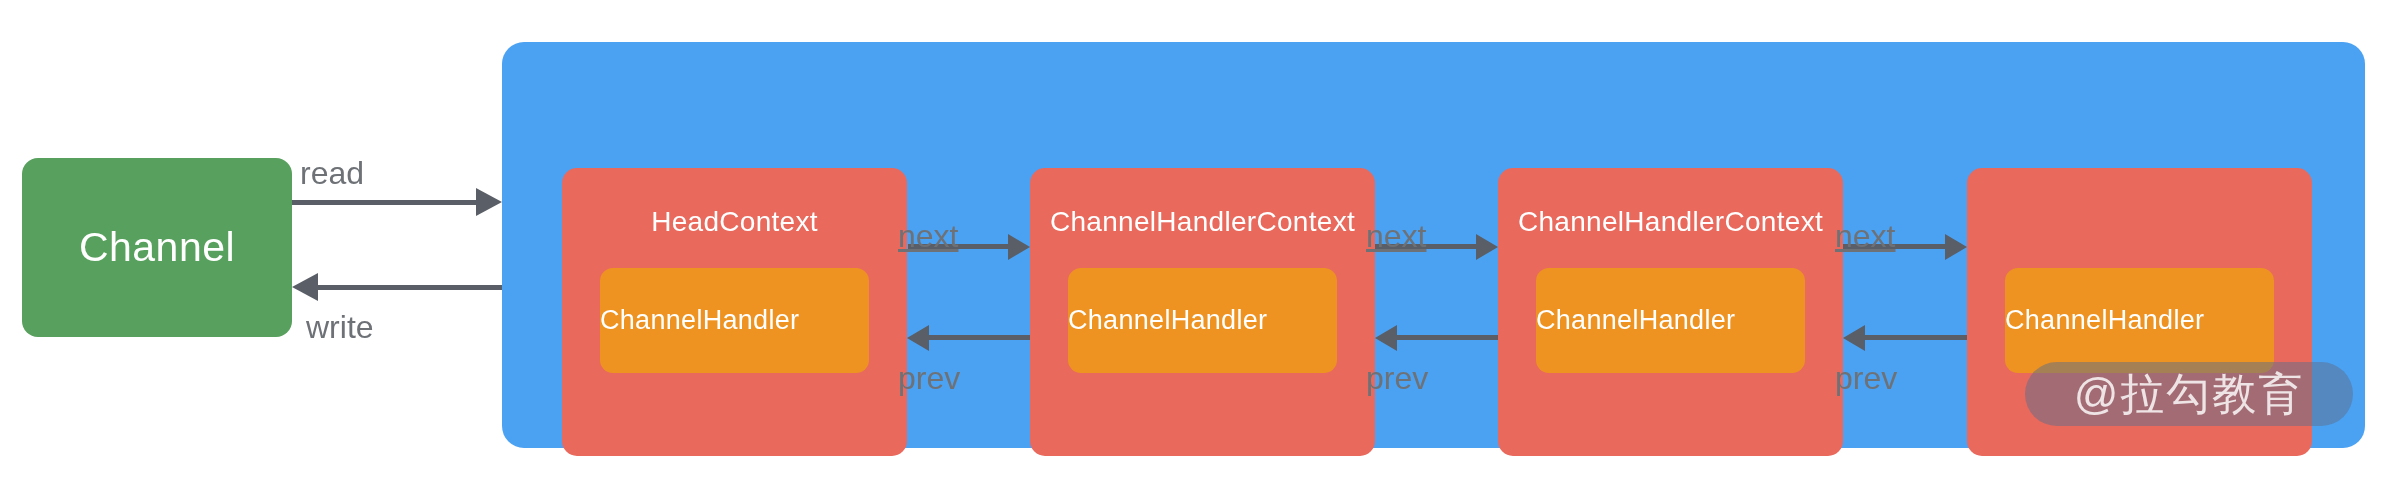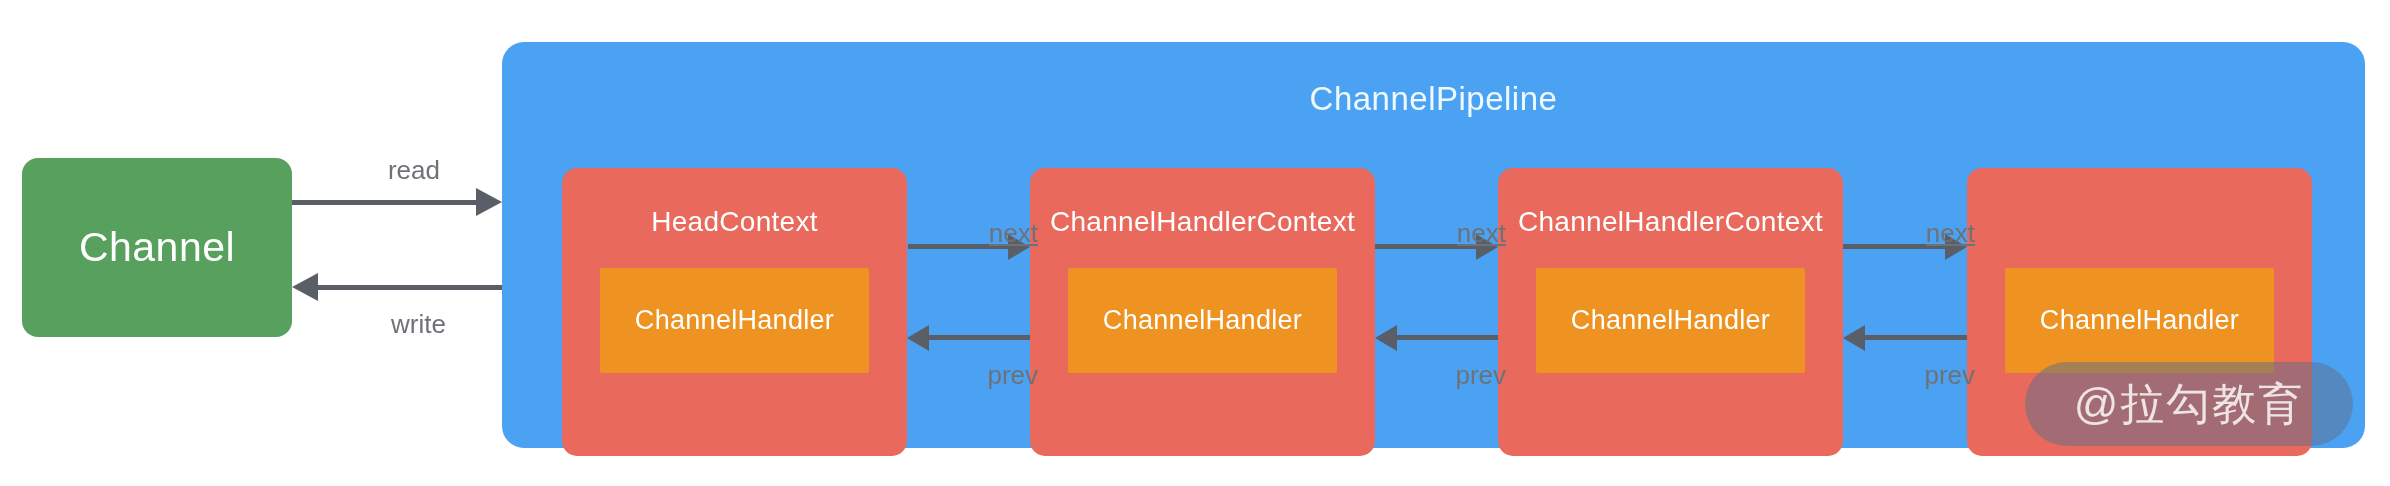--- a/index.html
+++ b/index.html
@@ -43,52 +43,52 @@
     position:absolute;top:126px;width:345px;height:288px;
     background:var(--context-red);border-radius:15px;
   }
   .ctx-1{left:60px;} .ctx-2{left:528px;} .ctx-3{left:996px;} .ctx-4{left:1465px;}
   .context-title{
     position:absolute;top:38px;left:0;right:0;text-align:center;
     color:var(--box-text);font-size:28px;font-weight:500;letter-spacing:0.3px;
   }
   .handler-box{
     position:absolute;left:38px;top:100px;width:269px;height:105px;
-    background:var(--handler-orange);border-radius:2px;
-    display:flex;align-items:center;justify-content:center;
+    background:var(--handler-orange);border-radius:13px;
+    display:flex;align-items:center;
   }
   .handler-box .label{color:var(--box-text);font-size:27px;font-weight:500;letter-spacing:0.3px;}
   
   .h-line{position:absolute;height:5px;background:var(--arrow);}
   .tri{position:absolute;width:0;height:0;}
   .tri-r{border-top:13px solid transparent;border-bottom:13px solid transparent;border-left:22px solid var(--arrow);}
   .tri-l{border-top:13px solid transparent;border-bottom:13px solid transparent;border-right:22px solid var(--arrow);}
   .tri-r.big{border-top-width:14px;border-bottom-width:14px;border-left-width:26px;}
   .tri-l.big{border-top-width:14px;border-bottom-width:14px;border-right-width:26px;}
   .edge-label{
-    position:absolute;width:140px;text-align:right;
-    color:var(--edge-label);font-size:26px;font-weight:500;
+    position:absolute;width:140px;text-align:left;
+    color:var(--edge-label);font-size:32px;font-weight:500;
   }
   
   .next-line{top:202px;}
   .next-head{top:192px;}
   .prev-line{top:293px;}
   .prev-head{top:283px;}
   .next-label{top:176px;text-decoration:underline;}
   .prev-label{top:318px;}
   
   .read-line{left:292px;top:200px;width:184px;}
   .read-head{left:476px;top:188px;}
   .write-line{left:318px;top:285px;width:184px;}
   .write-head{left:292px;top:273px;}
   .read-label{left:300px;top:155px;}
   .write-label{left:306px;top:309px;}
   
   .watermark{
-    position:absolute;left:2025px;top:362px;width:328px;height:84px;
+    position:absolute;left:2025px;top:362px;width:328px;height:64px;
     background:var(--watermark-bg);border-radius:42px;
     display:flex;align-items:center;justify-content:center;z-index:10;
   }
   .watermark .label{color:var(--watermark-text);font-size:44px;font-weight:400;letter-spacing:2px;}
 </style>
 </head>
 <body>
 
 <div class="canvas">
 
@@ -98,21 +98,20 @@
 
   <div class="h-line read-line"></div>
   <div class="tri tri-r big read-head"></div>
   <div class="edge-label read-label">read</div>
 
   <div class="h-line write-line"></div>
   <div class="tri tri-l big write-head"></div>
   <div class="edge-label write-label">write</div>
 
   <div class="pipeline-box">
-    <div class="pipeline-title">ChannelPipeline</div>
 
     <div class="context-box ctx-1">
       <div class="context-title">HeadContext</div>
       <div class="handler-box">
         <span class="label">ChannelHandler</span>
       </div>
     </div>
 
     <div class="context-box ctx-2">
       <div class="context-title">ChannelHandlerContext</div>

